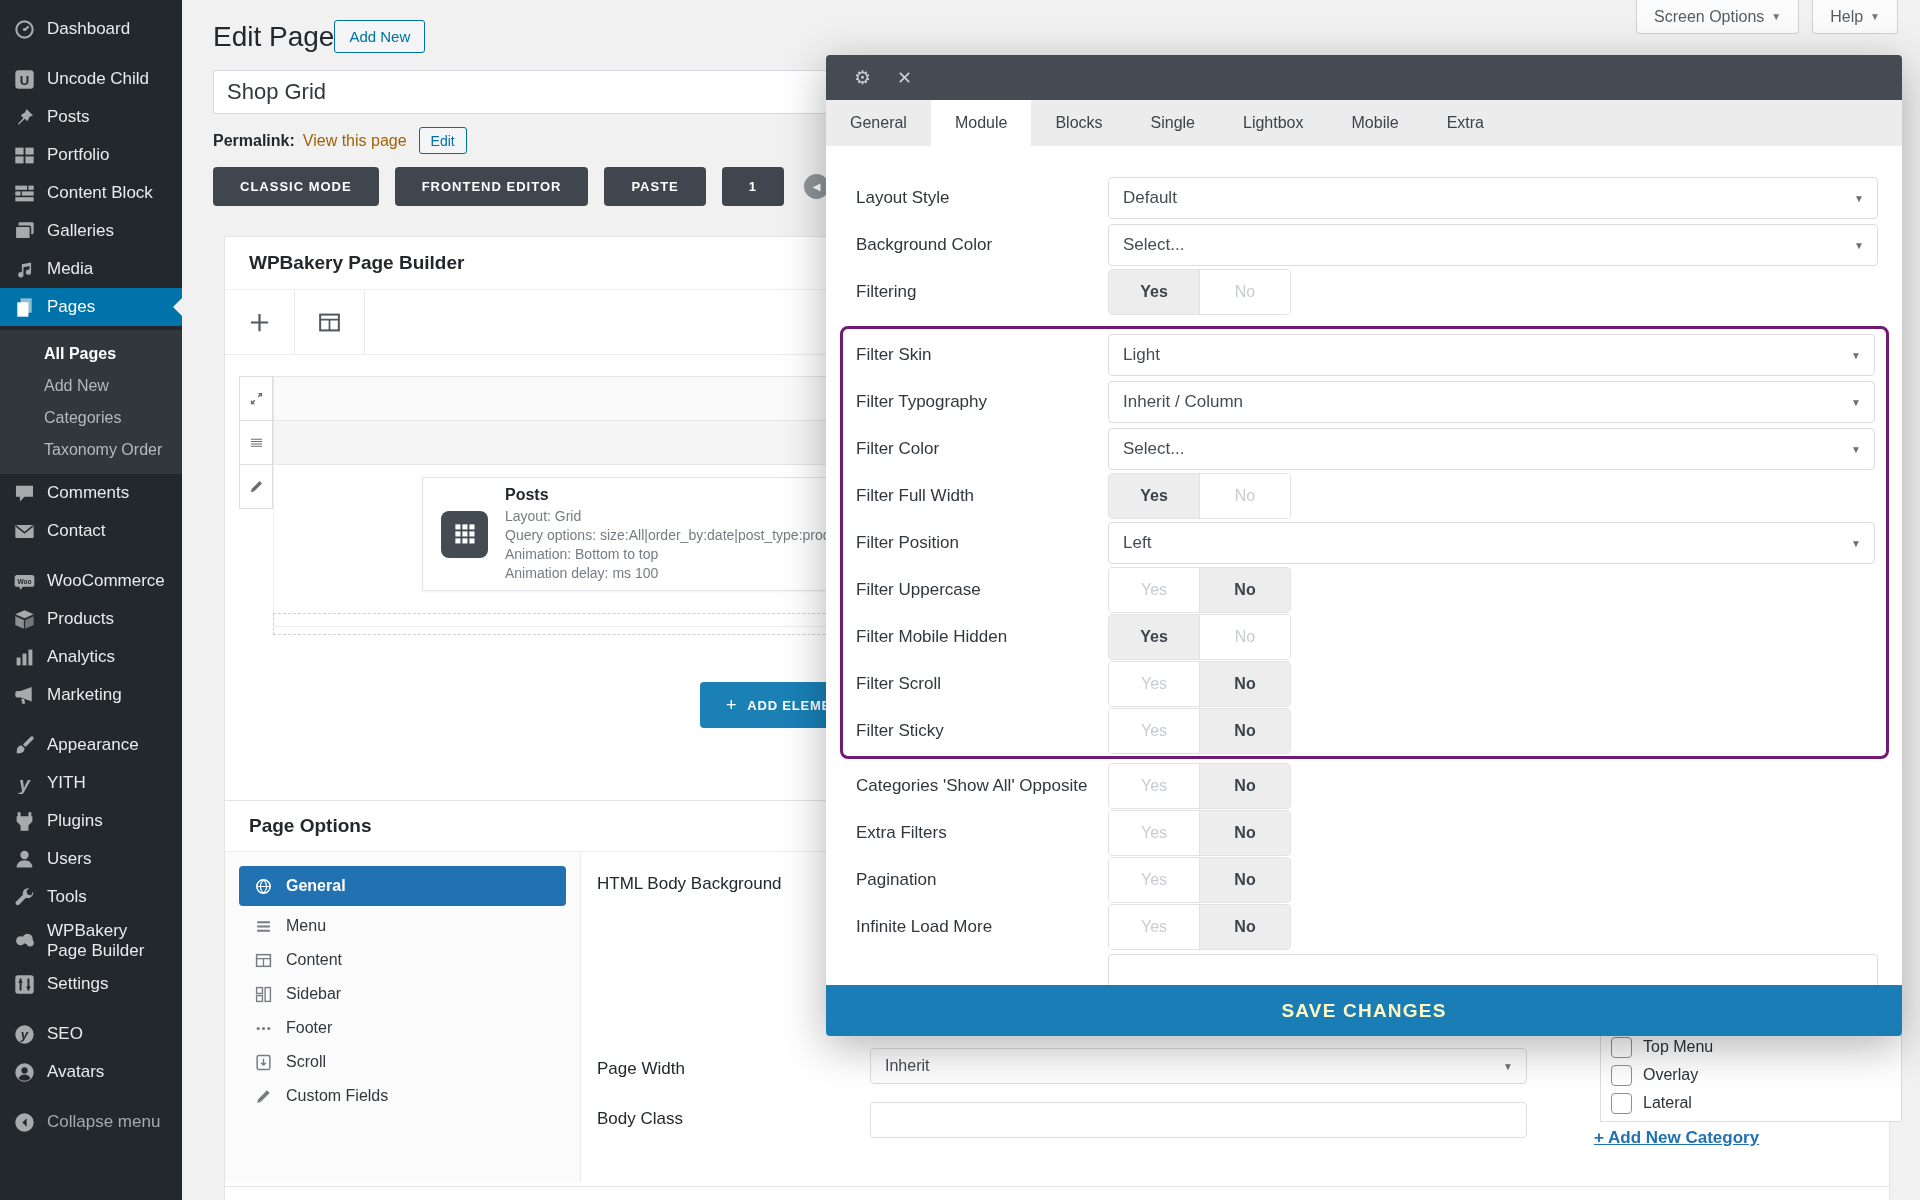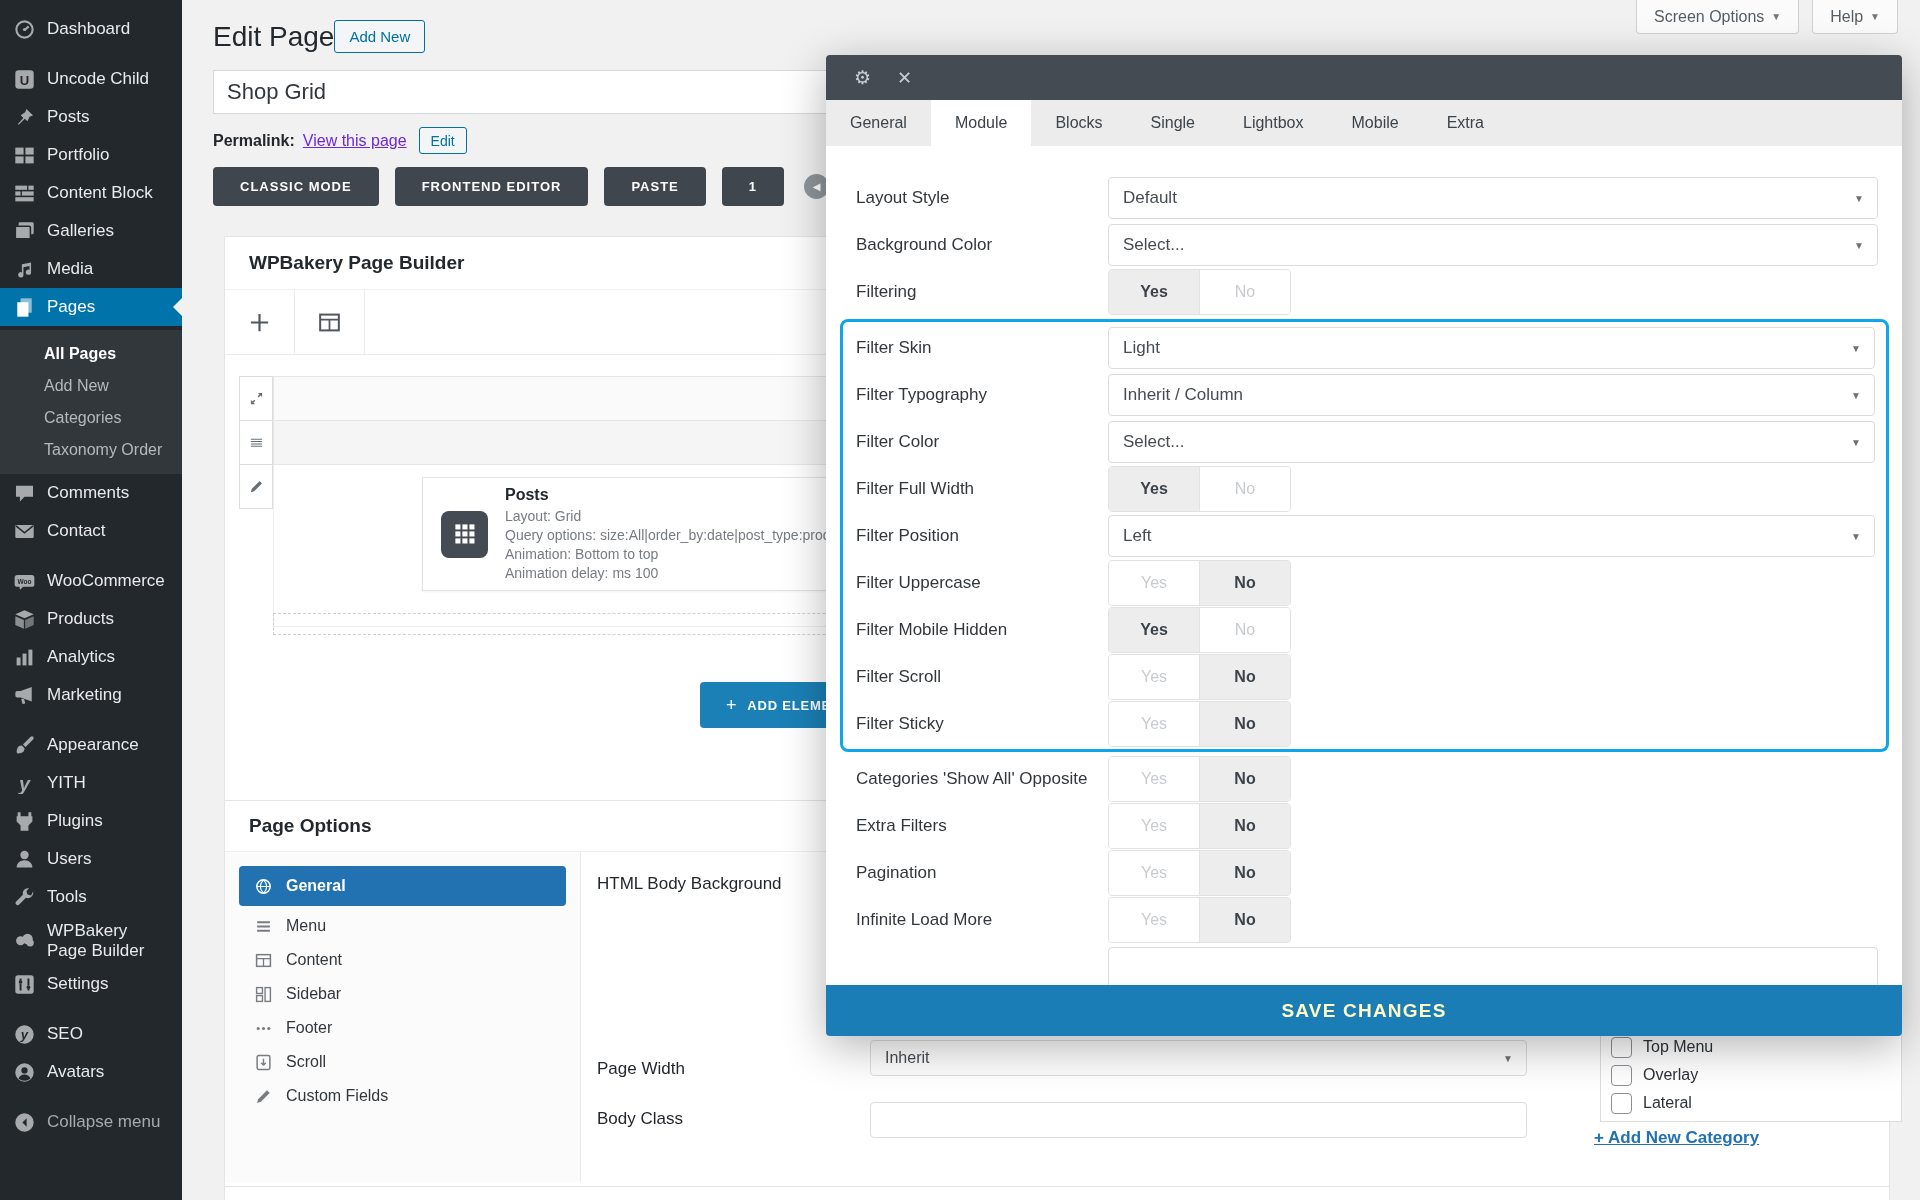--- a/index.html
+++ b/index.html
@@ -28,21 +28,21 @@
   .tr-btn{display:flex;align-items:center;gap:7px;height:34px;padding:0 17px;background:#fbfbfb;border:1px solid #cfd2d5;border-top:none;border-radius:0 0 4px 4px;font-size:16px;color:#555d63;font-family:inherit;cursor:pointer}
   .tr-caret{font-size:10px;color:#72777c}
 
   
   .page-header{position:absolute;left:213px;top:20px;display:flex;align-items:center;}
   .page-header h1{margin:0;font-size:28px;font-weight:400;color:#23282d}
   .add-new{height:33px;padding:0 14px;background:#f3f5f6;border:1px solid #0071a1;border-radius:3px;color:#0071a1;font-size:15px;font-family:inherit;cursor:pointer}
   .title-input{position:absolute;left:213px;top:70px;width:1677px;height:44px;border:1px solid #d5d9dd;background:#fff;font-size:22px;color:#32373c;padding:0 13px;box-sizing:border-box;font-family:inherit}
   .permalink-row{position:absolute;left:213px;top:127px;display:flex;align-items:center;gap:8px;font-size:16px;color:#23282d}
   .pl-label{font-weight:700}
-  .pl-link{color:#6d28d9;text-decoration:underline;cursor:pointer}
+  .pl-link{color:#a16207;cursor:pointer}
   .pl-edit{height:27px;padding:0 11px;background:#f3f5f6;border:1px solid #0071a1;border-radius:3px;color:#0071a1;font-size:14px;font-family:inherit;cursor:pointer;margin-left:4px}
 
   
   .toolbar{position:absolute;left:213px;top:167px;display:flex;align-items:center;gap:16px}
   .dark-btn{height:39px;padding:0 27px;background:#40464d;border:none;border-radius:4px;color:#fff;font-size:13px;font-weight:700;letter-spacing:1px;font-family:inherit;cursor:pointer}
   .circle-btn{width:25px;height:25px;border-radius:50%;background:#8f959a;color:#fff;border:none;font-size:10px;display:flex;align-items:center;justify-content:center;cursor:pointer;margin-left:4px}
 
   
   .builder-panel{position:absolute;left:224px;top:236px;width:1666px;height:689px;background:#fff;border:1px solid #e2e4e7;box-sizing:border-box;z-index:1}
   .bp-header{padding:15px 24px;font-size:19px;font-weight:700;color:#23282d;border-bottom:1px solid #f0f0f1}
@@ -104,21 +104,21 @@
   .m-body{position:absolute;top:91px;bottom:33px;left:0;right:0;overflow:hidden;padding:28px 24px 0 30px;box-sizing:border-box}
   .m-row{display:flex;align-items:center;height:47px}
   .m-label{width:252px;flex:none;font-size:17px;color:#32373c}
   .m-ctl-wrap{flex:1;display:flex;align-items:center}
   .m-select{flex:1;height:40px;background:#fff;border:1px solid #dcdcde;border-radius:4px;display:flex;align-items:center;padding:0 14px;font-size:17px;color:#464c52;cursor:pointer;position:relative}
   .m-input{flex:1;height:40px;background:#fff;border:1px solid #dcdcde;border-radius:4px;box-sizing:border-box;font-family:inherit;font-size:16px;padding:0 12px}
   .toggle{display:inline-flex;border-radius:4px;overflow:hidden;border:1px solid #e2e2e2}
   .tg-cell{width:90px;height:44px;display:flex;align-items:center;justify-content:center;font-size:16px;cursor:pointer;background:#fff;color:#c8cbcf}
   .tg-cell.first{border-right:1px solid #e2e2e2}
   .tg-cell.on{background:#ededed;color:#3c434a;font-weight:700}
-  .blue-group{border:3px solid #0ea5e9;border-radius:8px;margin:4px -11px 3px -16px;padding:2px 11px 2px 13px}
+  .blue-group{border:3px solid #701a75;border-radius:8px;margin:11px -11px 3px -16px;padding:2px 11px 2px 13px}
   .sliver{height:40px;border:1px solid #dcdcde;border-radius:4px;margin-left:252px;margin-top:4px}
   .m-save{position:absolute;left:0;right:0;bottom:0;height:51px;background:#1b7db6;color:#fef9c3;border:none;font-size:19px;font-weight:700;letter-spacing:1.2px;font-family:inherit;cursor:pointer}
 </style>
 </head>
 <body>
 
 <div class="stage">
 
   <aside class="sidebar" id="sidebar">
       <div class="sb-item">
@@ -546,21 +546,21 @@
               <svg viewBox="0 0 16 16" width="100%" height="100%">
                 <path fill="currentColor" d="M2 14l1-3.5 8.3-8.3 2.5 2.5L5.5 13z"></path>
               </svg>
             </span>
             <span>Custom Fields</span>
           </div>
         </div>
       <div class="po-content">
         <span class="po-label" style="top:22px">HTML Body Background</span>
         <span class="po-label" style="top:207px">Page Width</span>
-        <div class="po-ctl po-select" style="top:188px">
+        <div class="po-ctl po-select" style="top:196px">
           <span>Inherit</span>
           <span class="sel-caret">▼</span>
         </div>
         <span class="po-label" style="top:257px">Body Class</span>
         <input class="po-ctl po-input" style="top: 250px;" value="">
       </div>
     </div>
   </section>
 
   <div class="bottom-panel"></div>

